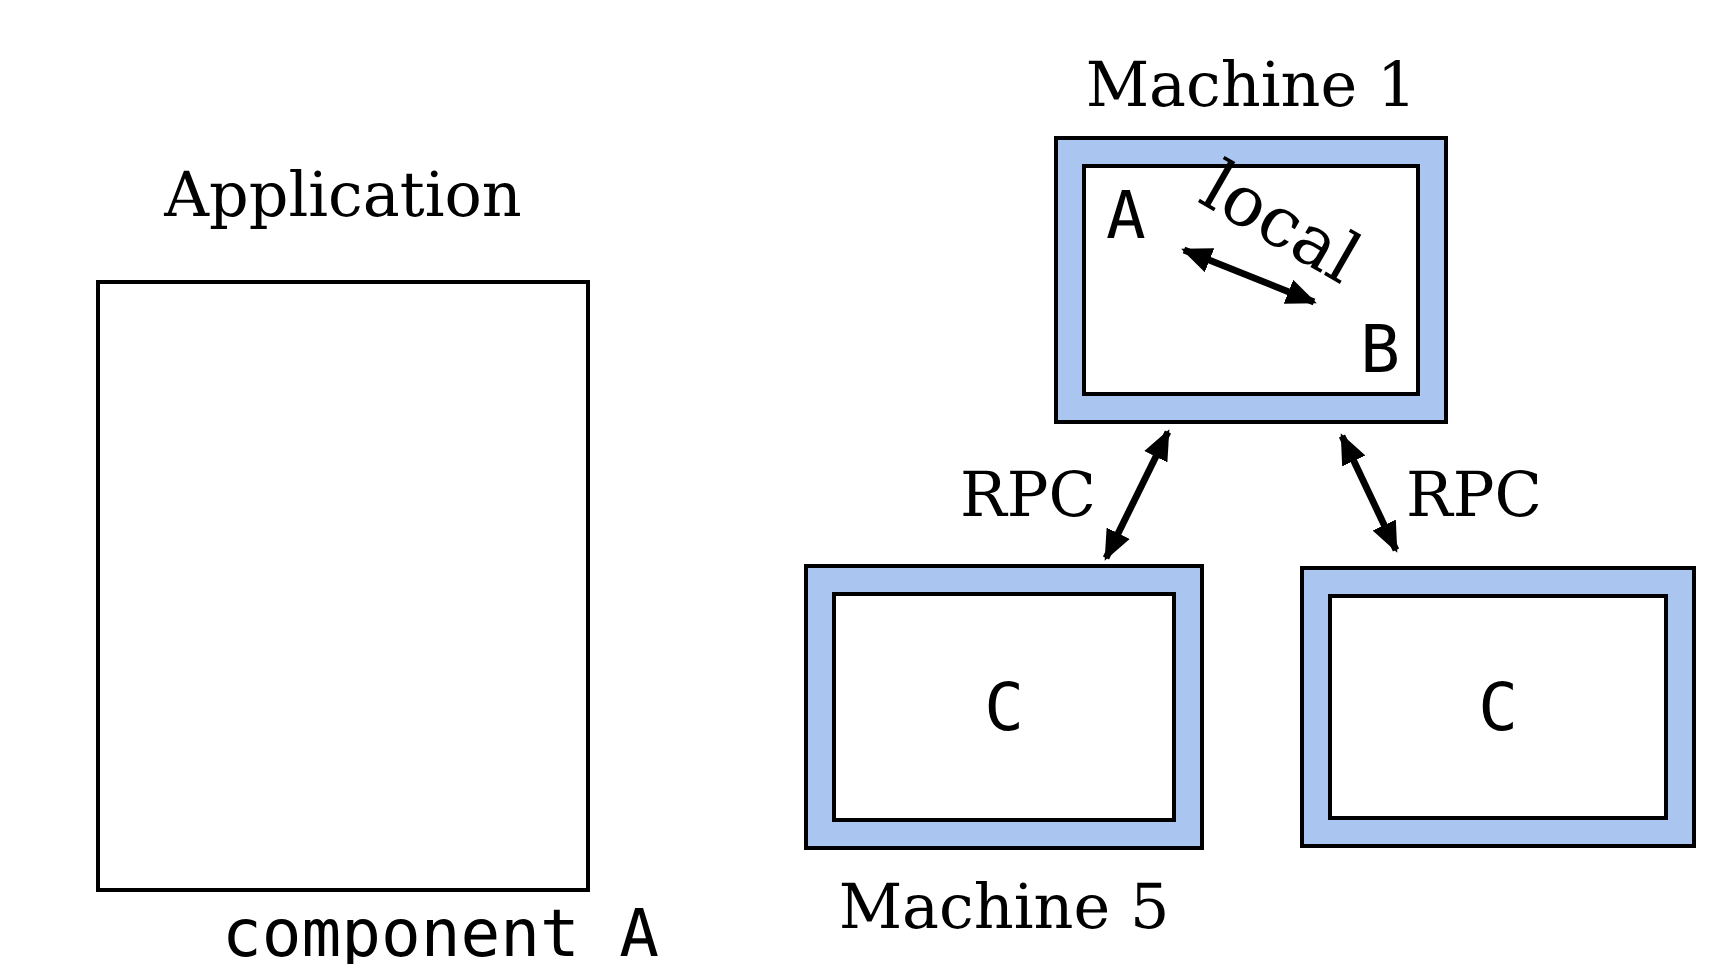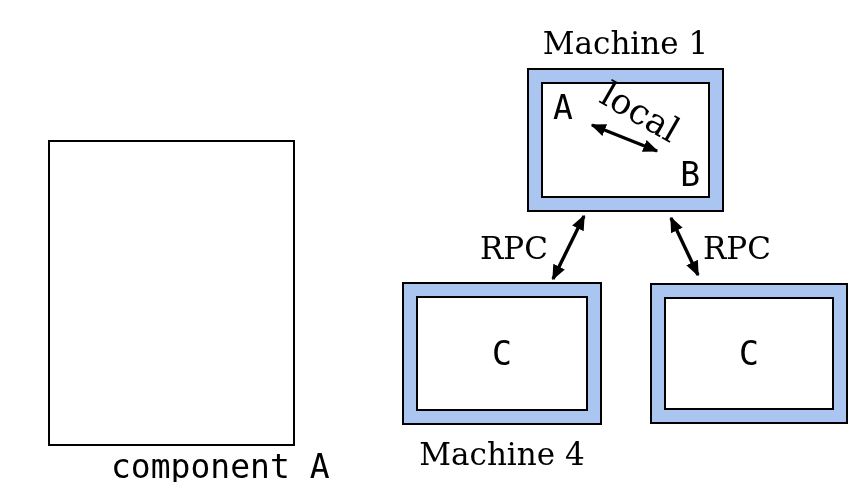--- a/index.html
+++ b/index.html
@@ -100,20 +100,21 @@
   .arrows line {
     stroke: var(--line);
     stroke-width: 3.4;
   }
 </style>
 </head>
 <body>
 
 <div class="canvas">
 
+  <div class="serif-label app-title">Application</div>
 
   <div class="app-box">
     <div class="components">
       <div>component A</div>
       
       
     </div>
   </div>
 
   <div class="serif-label m1-title">Machine 1</div>
@@ -128,21 +129,21 @@
   <div class="local-label">local</div>
 
   <div class="serif-label rpc-left">RPC</div>
   <div class="serif-label rpc-right">RPC</div>
 
   <div class="machine-box m2">
     <div class="machine-inner">
       <span class="node">C</span>
     </div>
   </div>
-  <div class="serif-label m2-title">Machine 4</div>
+  <div class="serif-label m2-title">Machine 5</div>
 
   <div class="machine-box m3">
     <div class="machine-inner">
       <span class="node">C</span>
     </div>
   </div>
 
   <svg class="arrows" viewBox="0 0 864 482" xmlns="http://www.w3.org/2000/svg">
     <defs>
       <marker id="arrowhead" viewBox="0 0 10 10" refX="9" refY="5" markerWidth="4.5" markerHeight="4.5" orient="auto-start-reverse">

